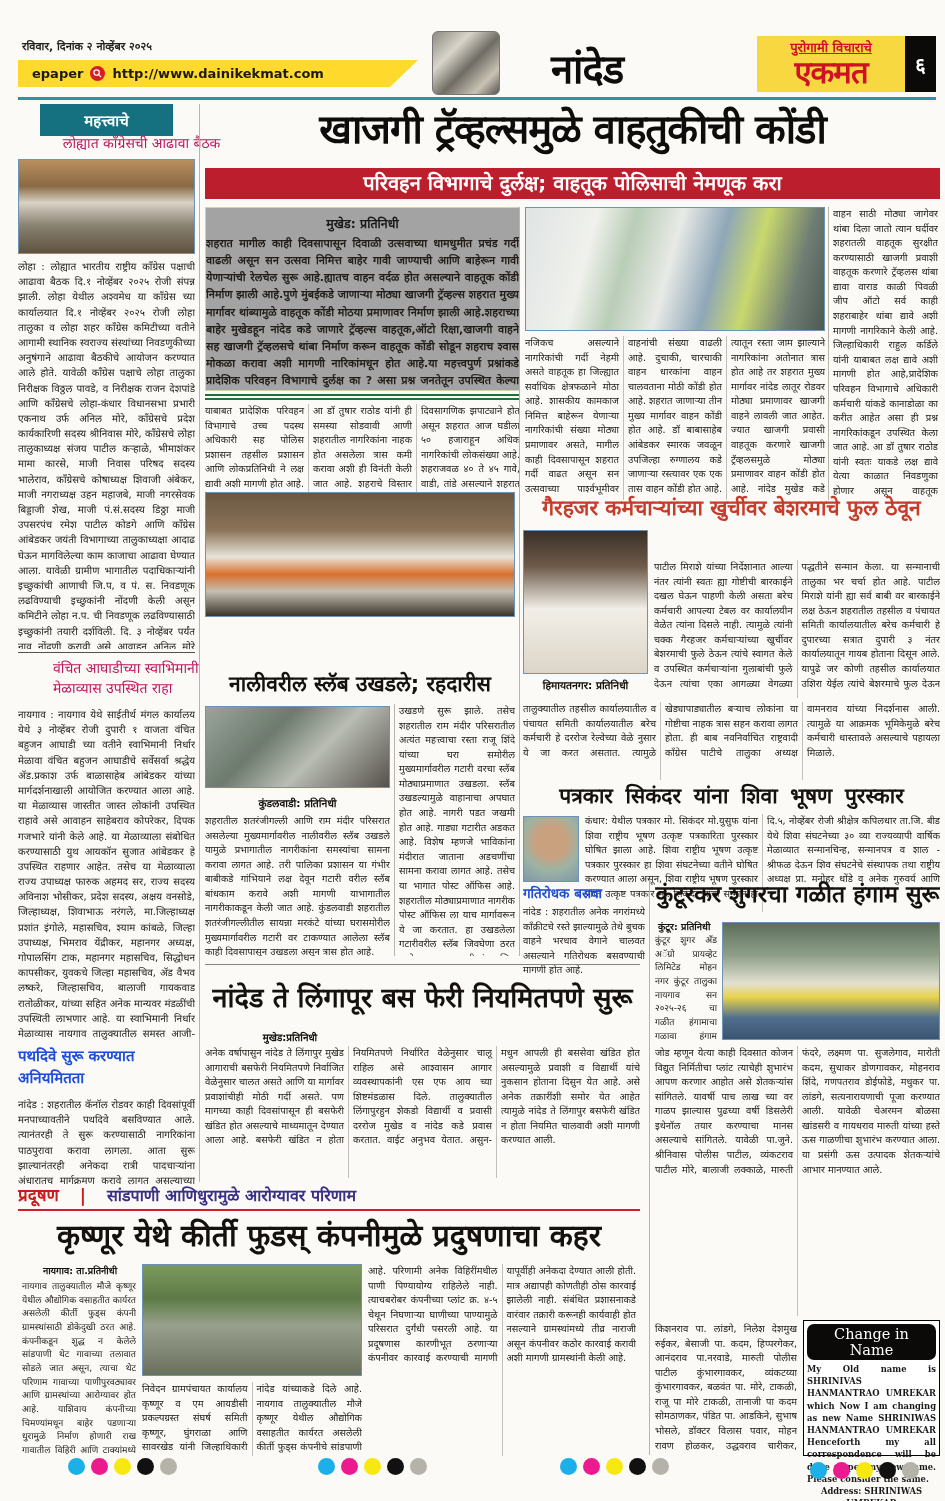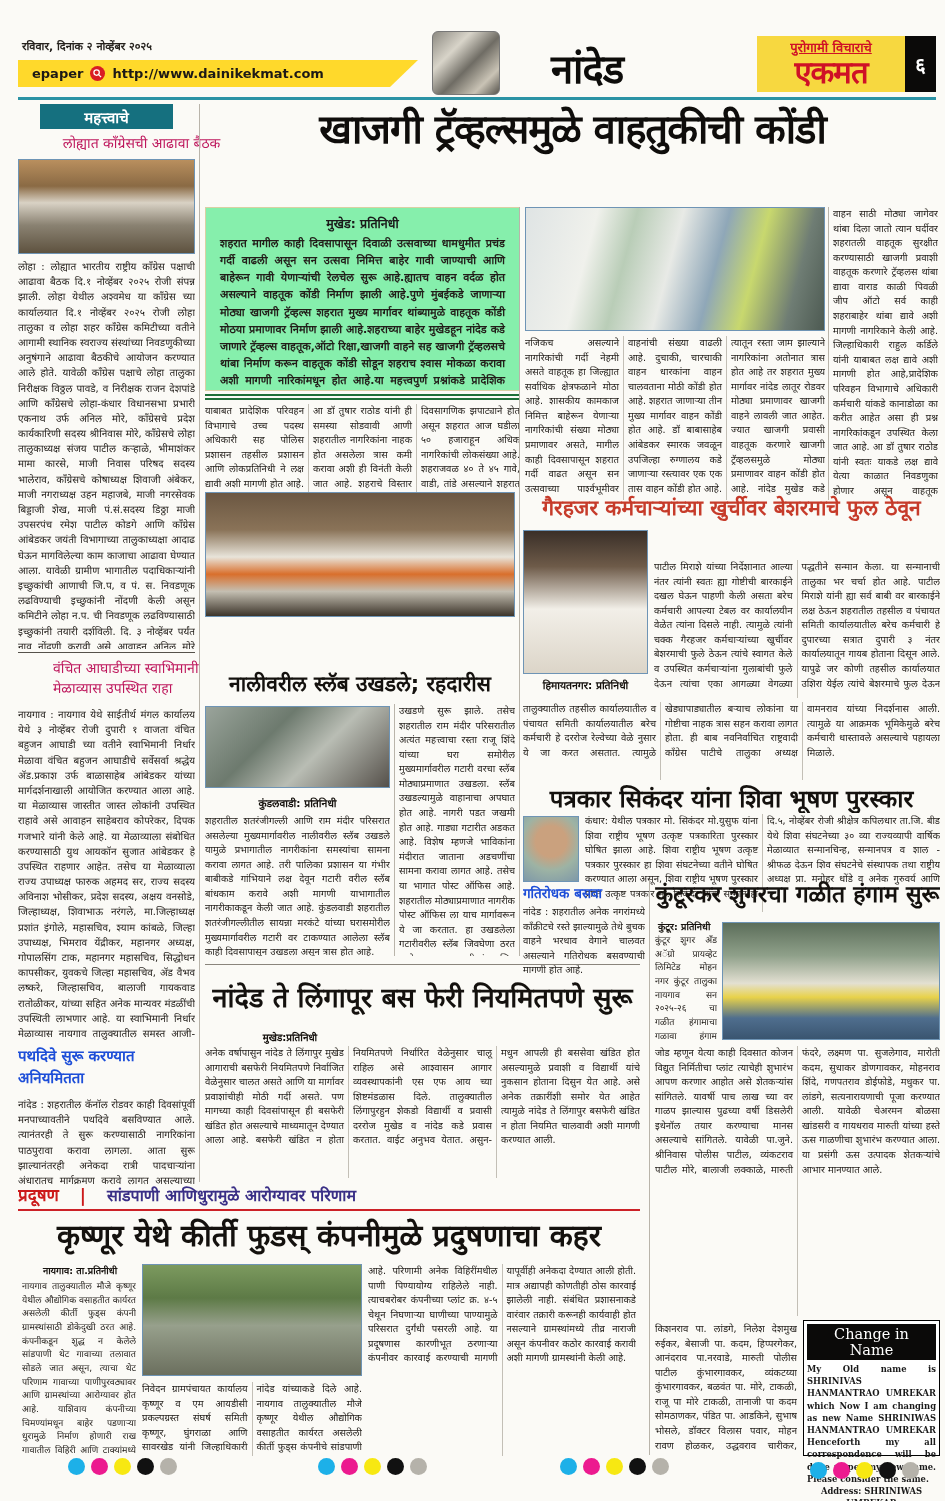--- a/index.html
+++ b/index.html
@@ -32,21 +32,21 @@
   .masthead-title { font-size:31px; font-weight:bold; color:#cf1126; line-height:1.05; letter-spacing:-1px; }
   .pageno-box { background:#0b0a09; color:#ffffff; font-size:20px; font-weight:bold; display:flex; align-items:center; justify-content:center; }
   .header-rule { background:#2b93a5; }
   
   .imp-box { background:#15707f; color:#fff; font-size:15px; font-weight:bold; display:flex; align-items:center; justify-content:center; }
   .sb-head { color:#be185d; font-weight:normal; font-size:14px; line-height:1.45; text-align:center; overflow:hidden;margin-left:35px; }
   .sb-head-dark { color:#1d4ed8; font-weight:bold; font-size:15px; line-height:1.45; overflow:hidden; }
   
   .lead-head { font-size:40px; font-weight:bold; color:#0f0d0b; line-height:1.35; text-align:center; letter-spacing:-1px; overflow:hidden; }
   .red-band { background:#bc1e2d; color:#fff; font-size:20px; font-weight:bold; text-align:center; overflow:hidden; }
-  .intro-box { background:#86efac; border:1px solid #d9d0a4; padding:7px 14px; overflow:hidden; }
+  .intro-box { background:#a3a3a3; border:1px solid #d9d0a4; padding:7px 0; overflow:hidden; }
   .intro-byline { font-size:12.5px; font-weight:bold; text-align:center; margin-bottom:3px; }
   .intro-text { font-size:11px; font-weight:600; line-height:1.56; text-align:justify; color:#221e19; }
   .green-rule { border-top:2px solid #1e6f39; border-bottom:2px solid #1e6f39; height:6px; }
   
   .h-red { color:#c63b2a; font-weight:bold; font-size:21px; text-align:center; line-height:1.35; overflow:hidden; }
   .h-blk { color:#14110e; font-weight:bold; text-align:center; line-height:1.4; overflow:hidden; }
   .sub-band { background:#cfe2f4; color:#143a8a; font-weight:bold; font-size:14.5px; text-align:center; overflow:hidden; }
   .caption { font-size:9.8px; font-weight:600; line-height:1.45; color:#17130f; text-align:justify; overflow:hidden; }
   
   .kicker { display:flex; align-items:flex-end; gap:21px; border-bottom:2.5px solid #cc2127; padding-bottom:3px; overflow:hidden; }
@@ -58,21 +58,21 @@
   .ph-meeting { background:linear-gradient(180deg,#b98f5e 0%,#8a6a44 28%,#d9d2c5 46%,#8a8272 70%,#5e523f 100%); }
   .ph-traffic { background:linear-gradient(105deg,#dfe4e4 0%,#f0f1ec 22%,#b9cdb7 34%,#e8eae6 48%,#8fa7b8 62%,#c8d86e 74%,#6f7d74 88%,#4d5a52 100%); }
   .ph-shivsena { background:linear-gradient(180deg,#6b5742 0%,#8a7358 30%,#e8e4da 52%,#d96f2c 66%,#c4bfb2 80%,#3c342a 100%); }
   .ph-slab { background:linear-gradient(135deg,#9aa49b 0%,#6d7a6e 35%,#b9bdb4 60%,#55504a 100%); }
   .ph-office { background:linear-gradient(180deg,#3a2f28 0%,#6e5b49 25%,#f2efe8 55%,#dcd5c8 100%); }
   .ph-portrait { background:radial-gradient(circle at 50% 38%,#caa17e 0 32%,#9db3a4 60%,#7e98a8 100%); }
   .ph-sugar { background:linear-gradient(180deg,#5c6e5a 0%,#8fa08a 28%,#e3e0d2 52%,#e8d24a 64%,#4f6e8e 82%,#3a5570 100%); }
   .ph-field { background:linear-gradient(180deg,#7c9a5f 0%,#5d7a46 30%,#97a08c 55%,#6b6f5e 100%); }
   
   .change-box { border:1.5px solid #000; background:#fff; padding:3px; font-family:"DejaVu Serif", serif; }
-  .change-title { background:#0b0a09; color:#fff; font-size:14.5px; text-align:center; padding:2px 12px; }
+  .change-title { background:#0b0a09; color:#fff; font-size:14.5px; text-align:center; padding:2px 12px;border-radius:7px; }
   .change-body { font-size:8.4px; font-weight:bold; line-height:1.45; text-align:justify; margin-top:3px; }
   .change-line { font-size:8.4px; font-weight:bold; text-align:center; line-height:1.45; }
   
   .dots { display:flex; gap:6px; }
   .dot { width:17px; height:17px; border-radius:50%; }
   .dc { background:#1db0e8; } .dm { background:#ec1a8f; } .dy { background:#f7e812; } .dk { background:#111111; } .dg { background:#b5b2aa; }
 </style>
 </head>
 <body>
 
@@ -95,36 +95,37 @@
   <div class="abs edition-title ctr" style="left:502px; top:40px; width:170px; height:54px; overflow:hidden;">नांदेड</div>
 
   <div class="abs masthead-box" style="left:757px; top:36px; width:148px; height:56px;">
     <div class="masthead-tagline">पुरोगामी विचाराचे</div>
     <div class="masthead-title">एकमत</div>
   </div>
   <div class="abs pageno-box" style="left:905px; top:36px; width:31px; height:56px;">६</div>
 
   <div class="abs header-rule" style="left:18px; top:97px; width:918px; height:3px;"></div>
 
-  <div class="abs imp-box" style="left:40px; top:104px; width:133px; height:25px;">महत्त्वाचे</div>
+  <div class="abs imp-box" style="left:40px; top:104px; width:133px; height:32px;">महत्त्वाचे</div>
 
   <div class="abs sb-head" style="left:18px; top:133px; width:177px; height:23px;">लोह्यात काँग्रेसची आढावा बैठक</div>
   <div class="abs ph ph-meeting" style="left:18px; top:159px; width:177px; height:95px;"></div>
   <div class="abs body-txt" style="left:18px; top:259px; width:177px; height:390px; font-size:10px;">लोहा : लोह्यात भारतीय राष्ट्रीय काँग्रेस पक्षाची आढावा बैठक दि.१ नोव्हेंबर २०२५ रोजी संपन्न झाली. लोहा येथील अश्वमेध या काँग्रेस च्या कार्यालयात दि.१ नोव्हेंबर २०२५ रोजी लोहा तालुका व लोहा शहर काँग्रेस कमिटीच्या वतीने आगामी स्थानिक स्वराज्य संस्थांच्या निवडणुकीच्या अनुषंगाने आढावा बैठकीचे आयोजन करण्यात आले होते. यावेळी काँग्रेस पक्षाचे लोहा तालुका निरीक्षक विठ्ठल पावडे, व निरीक्षक राजन देशपांडे आणि काँग्रेसचे लोहा-कंधार विधानसभा प्रभारी एकनाथ उर्फ अनिल मोरे, काँग्रेसचे प्रदेश कार्यकारिणी सदस्य श्रीनिवास मोरे, काँग्रेसचे लोहा तालुकाध्यक्ष संजय पाटील कऱ्हाळे, भीमाशंकर मामा कारसे, माजी निवास परिषद सदस्य भालेराव, काँग्रेसचे कोषाध्यक्ष शिवाजी अंबेकर, माजी नगराध्यक्ष उहन महाजबे, माजी नगरसेवक बिड्डाजी शेख, माजी पं.सं.सदस्य डिठ्ठा माजी उपसरपंच रमेश पाटील कोडगे आणि काँग्रेस आंबेडकर जयंती विभागाच्या तालुकाध्यक्षा आदाढ घेऊन मागविलेल्या काम काजाचा आढावा घेण्यात आला. यावेळी ग्रामीण भागातील पदाधिकाऱ्यांनी इच्छुकांची आणाची जि.प, व पं. स. निवडणूक लढविण्याची इच्छुकांनी नोंदणी केली असून कमिटीने लोहा न.प. ची निवडणूक लढविण्यासाठी इच्छुकांनी तयारी दर्शविली. दि. ३ नोव्हेंबर पर्यंत नाव नोंदणी करावी असे आवाहन अनिल मोरे यांनी काँग्रेस कार्यकर्त्यांना जि.प. पं.सं. व न.प. निवडणूक लढविण्यासाठी इच्छुक उमेदवारांना केले आहे.</div>
 
   <div class="abs hrule" style="left:18px; top:652px; width:177px;"></div>
   <div class="abs sb-head" style="left:18px; top:658px; width:177px; height:46px; text-align:left;">वंचित आघाडीच्या स्वाभिमानी मेळाव्यास उपस्थित राहा</div>
   <div class="abs body-txt" style="left:18px; top:707px; width:177px; height:336px; font-size:10px;">नायगाव : नायगाव येथे साईतीर्थ मंगल कार्यालय येथे ३ नोव्हेंबर रोजी दुपारी १ वाजता वंचित बहुजन आघाडी च्या वतीने स्वाभिमानी निर्धार मेळावा वंचित बहुजन आघाडीचे सर्वेसर्वा श्रद्धेय ॲड.प्रकाश उर्फ बाळासाहेब आंबेडकर यांच्या मार्गदर्शनाखाली आयोजित करण्यात आला आहे. या मेळाव्यास जास्तीत जास्त लोकांनी उपस्थित राहावे असे आवाहन साहेबराव कोपरेकर, दिपक गजभारे यांनी केले आहे. या मेळाव्याला संबोधित करण्यासाठी युथ आयकॉन सुजात आंबेडकर हे उपस्थित राहणार आहेत. तसेच या मेळाव्याला राज्य उपाध्यक्ष फारुक अहमद सर, राज्य सदस्य अविनाश भोसीकर, प्रदेश सदस्य, अक्षय वनसोडे, जिल्हाध्यक्ष, शिवाभाऊ नरंगले, मा.जिल्हाध्यक्ष प्रशांत इंगोले, महासचिव, श्याम कांबळे, जिल्हा उपाध्यक्ष, भिमराव येंद्रीकर, महानगर अध्यक्ष, गोपालसिंग टाक, महानगर महासचिव, सिद्धोधन कापसीकर, युवकचे जिल्हा महासचिव, ॲड वैभव लष्करे, जिल्हासचिव, बालाजी गायकवाड रातोळीकर, यांच्या सहित अनेक मान्यवर मंडळींची उपस्थिती लाभणार आहे. या स्वाभिमानी निर्धार मेळाव्यास नायगाव तालुक्यातील समस्त आजी-माजी तालुका शहर शाखा सर्कल वार्ड पदाधिकारी व कार्यकर्ते यांनी शेकडोच्या संख्येने या सभेस जास्तीत जास्त संख्येने उपस्थित राहावे, असे विनंतीपूर्वक आवाहन वंचित बहुजन युवा आघाडी नांदेड दक्षिण चे जिल्हाउपाध्यक्ष दिपक माधवराव गजभारे व नायगाव तालुकाध्यक्ष साहेबराव कोपरेकर यांनी केले आहे.</div>
 
   <div class="abs sb-head-dark" style="left:18px; top:1046px; width:177px; height:48px;">पथदिवे सुरू करण्यात अनियमितता</div>
   <div class="abs body-txt" style="left:18px; top:1097px; width:177px; height:88px; font-size:10px;">नांदेड : शहरातील कॅनॉल रोडवर काही दिवसांपूर्वी मनपाच्यावतीने पथदिवे बसविण्यात आले. त्यानंतरही ते सुरू करण्यासाठी नागरिकांना पाठपुरावा करावा लागला. आता सुरू झाल्यानंतरही अनेकदा रात्री पादचाऱ्यांना अंधारातच मार्गक्रमण करावे लागत असल्याच्या तक्रारी आहेत.</div>
 
   <div class="abs vrule" style="left:199px; top:104px; height:1078px;"></div>
 
   <div class="abs lead-head" style="left:205px; top:102px; width:735px; height:60px;">खाजगी ट्रॅव्हल्समुळे वाहतुकीची कोंडी</div>
+  <div class="abs red-band" style="left:205px; top:168px; width:735px; height:31px; line-height:31px;">परिवहन विभागाचे दुर्लक्ष; वाहतूक पोलिसाची नेमणूक करा</div>
 
   <div class="abs intro-box" style="left:205px; top:207px; width:315px; height:184px;">
     <div class="intro-byline">मुखेड: प्रतिनिधी</div>
     <div class="intro-text">शहरात मागील काही दिवसापासून दिवाळी उत्सवाच्या धामधुमीत प्रचंड गर्दी वाढली असून सन उत्सवा निमित्त बाहेर गावी जाण्याची आणि बाहेरून गावी येणाऱ्यांची रेलचेल सुरू आहे.ह्यातच वाहन वर्दळ होत असल्याने वाहतूक कोंडी निर्माण झाली आहे.पुणे मुंबईकडे जाणाऱ्या मोठ्या खाजगी ट्रॅव्हल्स शहरात मुख्य मार्गावर थांब्यामुळे वाहतूक कोंडी मोठया प्रमाणावर निर्माण झाली आहे.शहराच्या बाहेर मुखेडहून नांदेड कडे जाणारे ट्रॅव्हल्स वाहतूक,ऑटो रिक्षा,खाजगी वाहने सह खाजगी ट्रॅव्हलसचे थांबा निर्माण करून वाहतूक कोंडी सोडून शहराच श्वास मोकळा करावा अशी मागणी नारिकांमधून होत आहे.या महत्त्वपुर्ण प्रश्नांकडे प्रादेशिक परिवहन विभागाचे दुर्लक्ष का ? असा प्रश्न जनतेतून उपस्थित केल्या जात आहे.</div>
   </div>
   <div class="abs green-rule" style="left:205px; top:394px; width:315px;"></div>
   <div class="abs body-txt cols3" style="left:205px; top:404px; width:315px; height:96px;">याबाबत प्रादेशिक परिवहन विभागाचे उच्च पदस्थ अधिकारी सह पोलिस प्रशासन तहसील प्रशासन आणि लोकप्रतिनिधी ने लक्ष द्यावी अशी मागणी होत आहे. आ डॉ तुषार राठोड यांनी ही समस्या सोडवावी आणी शहरातील नागरिकांना नाहक होत असलेला त्रास कमी करावा अशी ही विनंती केली जात आहे. शहराचे विस्तार दिवसागणिक झपाट्याने होत असून शहरात आज घडीला ५० हजाराहून अधिक नागरिकांची लोकसंख्या आहे. शहराजवळ ४० ते ४५ गावे, वाडी, तांडे असल्याने शहरात नेहमीच वर्दळ असते तर कर्नाटक आणि तेलंगणा राज्याच्या सीमा</div>
 
   <div class="abs ph ph-traffic" style="left:525px; top:207px; width:300px; height:124px;"></div>
   <div class="abs body-txt cols3" style="left:525px; top:336px; width:300px; height:164px;">नजिकच असल्याने नागरिकांची गर्दी नेहमी असते वाहतूक हा जिल्ह्यात सर्वाधिक क्षेत्रफळाने मोठा आहे. शासकीय कामकाज निमित्त बाहेरून येणाऱ्या नागरिकांची संख्या मोठ्या प्रमाणावर असते, मागील काही दिवसापासून शहरात गर्दी वाढत असून सन उत्सवाच्या पार्श्वभूमीवर वाहनांची संख्या वाढली आहे. दुचाकी, चारचाकी वाहन धारकांना वाहन चालवताना मोठी कोंडी होत आहे. शहरात जाणाऱ्या तीन मुख्य मार्गावर वाहन कोंडी होत आहे. डॉ बाबासाहेब आंबेडकर स्मारक जवळून उपजिल्हा रुग्णालय कडे जाणाऱ्या रस्त्यावर एक एक तास वाहन कोंडी होत आहे. त्यातून रस्ता जाम झाल्याने नागरिकांना अतोनात त्रास होत आहे तर शहरात मुख्य मार्गावर नांदेड लातूर रोडवर मोठ्या प्रमाणावर खाजगी वाहने लावली जात आहेत. ज्यात खाजगी प्रवासी वाहतूक करणारे खाजगी ट्रॅव्हलसमुळे मोठ्या प्रमाणावर वाहन कोंडी होत आहे. नांदेड मुखेड कडे जाणाऱ्या खाजगी ट्रॅव्हल मुळे ही वाहन कोंडी होत आहे. मोठ्या महानगरात खाजगी</div>
@@ -142,21 +143,21 @@
   <div class="abs body-txt" style="left:399px; top:704px; width:116px; height:252px;">उखडणे सुरू झाले. तसेच शहरातील राम मंदीर परिसरातील अत्यंत महत्त्वाचा रस्ता राजू शिंदे यांच्या घरा समोरील मुख्यमार्गावरील गटारी वरचा स्लॅब मोठ्याप्रमाणात उखडला. स्लॅब उखडल्यामुळे वाहानाचा अपघात होत आहे. नागरी पडत जखमी होत आहे. गाड्या गटारीत अडकत आहे. विशेष म्हणजे भाविकांना मंदीरात जाताना अडचणींचा सामना करावा लागत आहे. तसेच या भागात पोस्ट ऑफिस आहे. शहरातील मोठ्याप्रमाणात नागरीक पोस्ट ऑफिस ला याच मार्गावरून ये जा करतात. हा उखडलेला गटारीवरील स्लॅब जिवघेणा ठरत आहे. एखाद्या नागरीकांचा जिव जाण्याची पालिका प्रशासन प्रतिक्षा तर करीत नाही ना ? असा सवाल प्रभागातील नागरीक उपस्थित करीत आहे. तरी या उखडलेल्या गटारीवरील स्लॅबचे मजबूत बांधकाम करण्यात यावे अशी मागणी होत आहे. एकंदरीत यापुर्वी सुद्धा स्लॅब बांधकाम करण्यात आले.</div>
 
   <div class="abs vrule" style="left:519px; top:207px; height:749px;"></div>
 
   <div class="abs h-red" style="left:523px; top:494px; width:417px; height:32px;">गैरहजर कर्मचाऱ्यांच्या खुर्चीवर बेशरमाचे फुल ठेवून स्वागत</div>
   <div class="abs ph ph-office" style="left:523px; top:530px; width:125px; height:144px;"></div>
   <div class="abs byline ctr" style="left:523px; top:678px; width:125px;">हिमायतनगर: प्रतिनिधी</div>
   <div class="abs body-txt cols2" style="left:654px; top:560px; width:286px; height:138px;">पाटील मिराशे यांच्या निर्देशानात आल्या नंतर त्यांनी स्वतः ह्या गोष्टीची बारकाईने दखल घेऊन पाहणी केली असता बरेच कर्मचारी आपल्या टेबल वर कार्यालयीन वेळेत त्यांना दिसले नाही. त्यामुळे त्यांनी चक्क गैरहजर कर्मचाऱ्यांच्या खुर्चीवर बेशरमाची फुले ठेऊन त्यांचे स्वागत केले व उपस्थित कर्मचाऱ्यांना गुलाबांची फुले देऊन त्यांचा एका आगळ्या वेगळ्या पद्धतीने सन्मान केला. या सन्मानाची तालुका भर चर्चा होत आहे. पाटील मिराशे यांनी ह्या सर्व बाबी वर बारकाईने लक्ष ठेऊन शहरातील तहसील व पंचायत समिती कार्यालयातील बरेच कर्मचारी हे दुपारच्या सत्रात दुपारी ३ नंतर कार्यालयातून गायब होताना दिसून आले. यापुढे जर कोणी तहसील कार्यालयात उशिरा येईल त्यांचे बेशरमाचे फुल देऊन एका आगळ्यावेगळ्या पद्धतीने स्वागत केले जाईल, आणि जो कर्मचारी वेळेत हजर राहील्यास त्यांचे गुलाबाचे फुल देऊन गांधीगिरी पद्धतीने स्वागत करू असे नवनिर्वाचित राष्ट्रवादी काँग्रेस चे तालुका अध्यक्ष वामनराव पाटील मिराशे यांनी तहसील व पंचायत समिती मधील कर्मचाऱ्यांना ठणकावून इशारा दिला आहे.</div>
   <div class="abs body-txt cols3" style="left:523px; top:702px; width:417px; height:78px;">तालुक्यातील तहसील कार्यालयातील व पंचायत समिती कार्यालयातील बरेच कर्मचारी हे दररोज रेल्वेच्या वेळे नुसार ये जा करत असतात. त्यामुळे खेड्यापाड्यातील बऱ्याच लोकांना या गोष्टीचा नाहक त्रास सहन करावा लागत होता. ही बाब नवनिर्वाचित राष्ट्रवादी काँग्रेस पाटीचे तालुका अध्यक्ष वामनराव यांच्या निदर्शनास आली. त्यामुळे या आक्रमक भूमिकेमुळे बरेच कर्मचारी धास्तावले असल्याचे पहायला मिळाले.</div>
 
-  <div class="abs h-blk" style="left:523px; top:783px; width:417px; height:30px; font-size:24px;">पत्रकार सिकंदर यांना शिवा भूषण पुरस्कार</div>
+  <div class="abs h-blk" style="left:523px; top:783px; width:417px; height:30px; font-size:21px;font-family:Liberation Mono, monospace;">पत्रकार सिकंदर यांना शिवा भूषण पुरस्कार</div>
   <div class="abs ph ph-portrait" style="left:523px; top:816px; width:56px; height:66px;"></div>
   <div class="abs body-txt cols2" style="left:585px; top:814px; width:355px; height:98px;">कंधार: येथील पत्रकार मो. सिकंदर मो.युसुफ यांना शिवा राष्ट्रीय भूषण उत्कृष्ट पत्रकारिता पुरस्कार घोषित झाला आहे. शिवा राष्ट्रीय भूषण उत्कृष्ट पत्रकार पुरस्कार हा शिवा संघटनेच्या वतीने घोषित करण्यात आला असून, शिवा राष्ट्रीय भूषण पुरस्कार प्राप्त उत्कृष्ट पत्रकार मो. सिकंदर यांचा सन्मान हा दि.५, नोव्हेंबर रोजी श्रीक्षेत्र कपिलधार ता.जि. बीड येथे शिवा संघटनेच्या ३० व्या राज्यव्यापी वार्षिक मेळाव्यात सन्मानचिन्ह, सन्मानपत्र व शाल - श्रीफळ देऊन शिव संघटनेचे संस्थापक तथा राष्ट्रीय अध्यक्ष प्रा. मनोहर धोंडे व अनेक गुरुवर्य आणि बीडचे पालकमंत्री तथा उपमुख्यमंत्री अजित पवार यांच्या उपस्थितीत गौरविण्यात येणार आहे.</div>
 
   <div class="abs sb-head-dark" style="left:523px; top:884px; width:122px; height:18px; font-size:13.5px;">गतिरोधक बसवा</div>
   <div class="abs body-txt" style="left:523px; top:905px; width:122px; height:82px;">नांदेड : शहरातील अनेक नगरांमध्ये काँक्रीटचे रस्ते झाल्यामुळे तेथे बुचक वाहने भरधाव वेगाने चालवत असल्याने गतिरोधक बसवण्याची मागणी होत आहे.</div>
 
   <div class="abs vrule" style="left:649px; top:880px; height:575px;"></div>
   <div class="abs h-blk" style="left:655px; top:878px; width:285px; height:36px; font-size:23px;">कुंटूरकर शुगरचा गळीत हंगाम सुरू</div>
   <div class="abs byline" style="left:658px; top:920px; width:80px; font-size:9.5px;">कुंटूर: प्रतिनिधी</div>
   <div class="abs body-txt" style="left:655px; top:934px; width:62px; height:106px; font-size:9px;">कुंटूर शुगर अँड अॅग्रो प्रायव्हेट लिमिटेड मोहन नगर कुंटूर तालुका नायगाव सन २०२५-२६ चा गळीत हंगामाचा गळावा हंगाम शुभारंभ कार्यक्रम शुक्रवारी दिनांक ३१ ऑक्टोबर रोजी दुपारी १२ वाजता करण्यात आला प्रथम काट्याची पूजा करण्यात आली</div>

